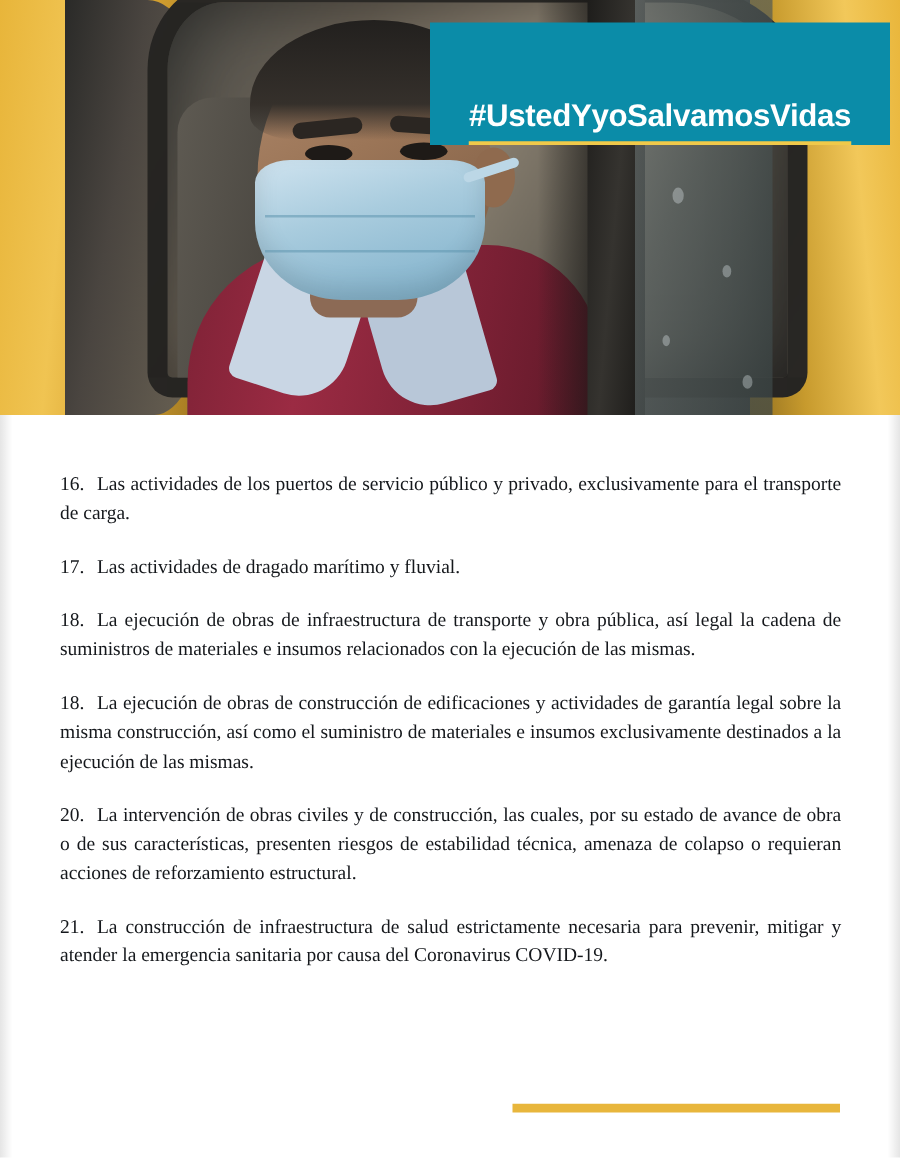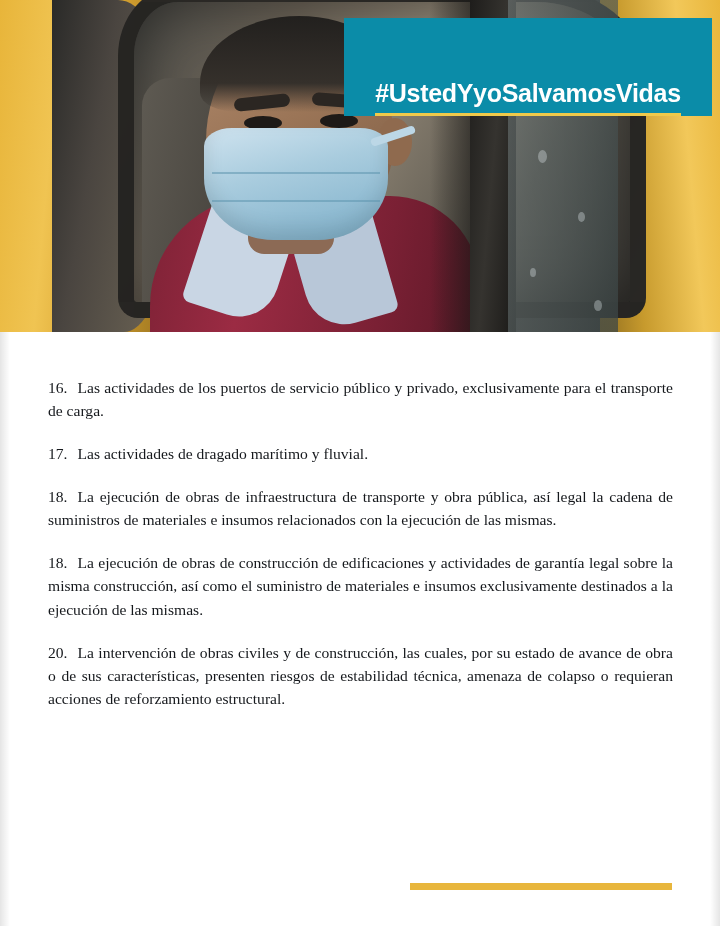--- a/index.html
+++ b/index.html
@@ -331,17 +331,18 @@
     <p class="clause"><span class="num">16.</span><span class="gap"></span><span>Las actividades de los puertos de servicio público y privado, exclusivamente para el transporte de carga.</span></p>
 
     <p class="clause"><span class="num">17.</span><span class="gap"></span><span>Las actividades de dragado marítimo y fluvial.</span></p>
 
     <p class="clause"><span class="num">18.</span><span class="gap"></span><span>La ejecución de obras de infraestructura de transporte y obra pública, así legal la cadena de suministros de materiales e insumos relacionados con la ejecución de las mismas.</span></p>
 
     <p class="clause"><span class="num">18.</span><span class="gap"></span><span>La ejecución de obras de construcción de edificaciones y actividades de garantía legal sobre la misma construcción, así como el suministro de materiales e insumos exclusivamente destinados a la ejecución de las mismas.</span></p>
 
     <p class="clause"><span class="num">20.</span><span class="gap"></span><span>La intervención de obras civiles y de construcción, las cuales, por su estado de avance de obra o de sus características, presenten riesgos de estabilidad técnica, amenaza de colapso o requieran acciones de reforzamiento estructural.</span></p>
 
+    <p class="clause"><span class="num">21.</span><span class="gap"></span><span>La construcción de infraestructura de salud estrictamente necesaria para prevenir, mitigar y atender la emergencia sanitaria por causa del Coronavirus COVID-19.</span></p>
 
 
     <div class="yellow-rule"></div>
   </div>
 </div>
 
 </body></html>

